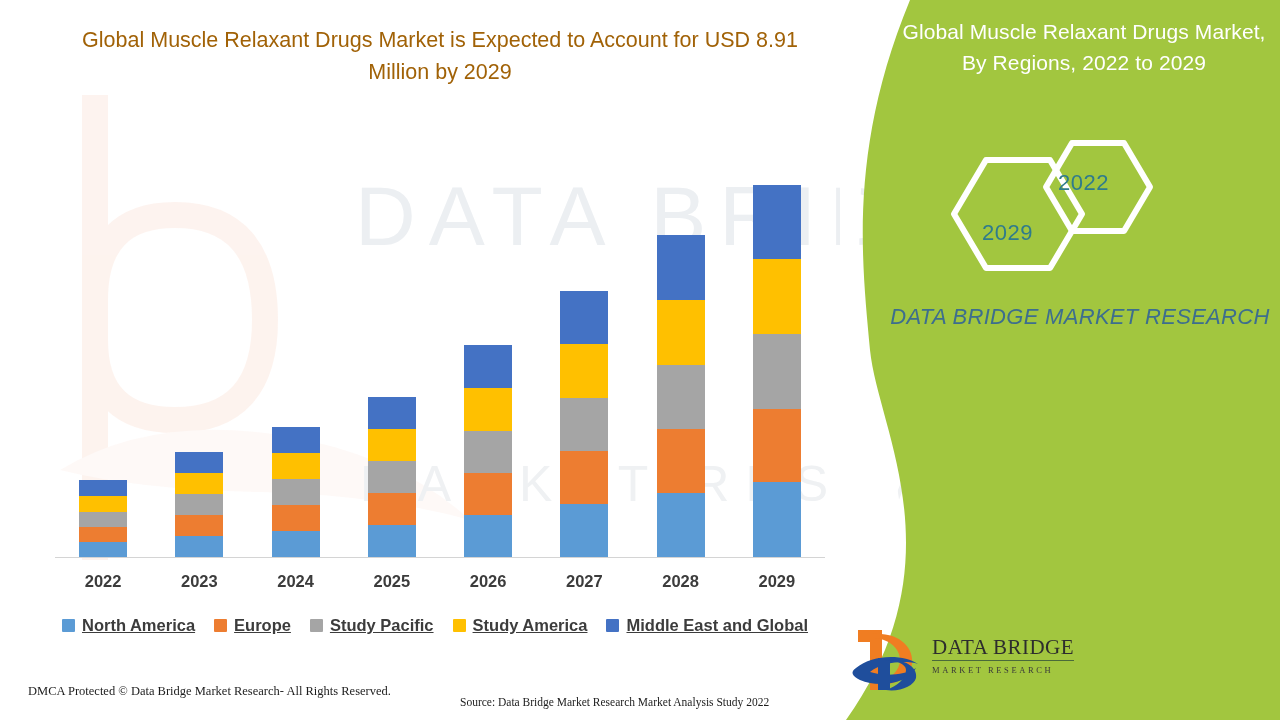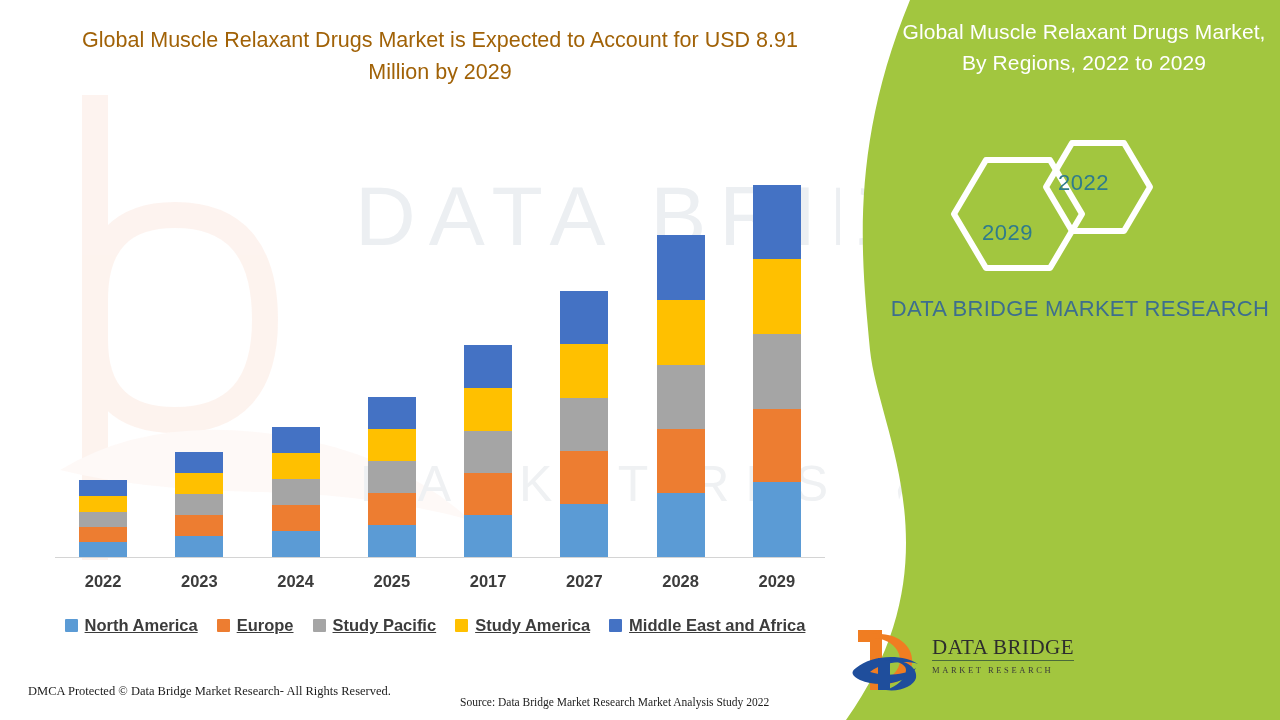--- a/index.html
+++ b/index.html
@@ -62,29 +62,30 @@
     color: #2f7b8c;
     font-size: 22px;
     letter-spacing: 0.5px;
     font-weight: 400;
   }
   .hex-label.y2022 { left: 118px; top: 32px; }
   .hex-label.y2029 { left: 42px; top: 82px; }
 
   .brand-text {
     position: absolute;
-    top: 292px;
+    top: 300px;
     left: 40px;
     width: 400px;
     text-align: center;
     color: #3d6e8e;
     font-size: 22px;
     line-height: 33px;
     letter-spacing: 0.3px;
     z-index: 7;
+    font-style: italic;
   }
 
   
   .logo-wrap {
     position: absolute;
     left: 8px;
     top: 624px;
     width: 230px;
     height: 80px;
     z-index: 7;
@@ -366,21 +367,21 @@
           </div>
         </div>
       </div>
   </div>
 
   <div class="xlabels" id="xlabels">
       <div class="xlabel">2022</div>
       <div class="xlabel">2023</div>
       <div class="xlabel">2024</div>
       <div class="xlabel">2025</div>
-      <div class="xlabel">2017</div>
+      <div class="xlabel">2026</div>
       <div class="xlabel">2027</div>
       <div class="xlabel">2028</div>
       <div class="xlabel">2029</div>
     </div>
 
   <div class="legend" id="legend">
       <div class="legend-item">
         <span class="legend-swatch" style="background: rgb(91, 155, 213);"></span>
         <span class="legend-label">North America</span>
       </div>
@@ -391,21 +392,21 @@
       <div class="legend-item">
         <span class="legend-swatch" style="background: rgb(165, 165, 165);"></span>
         <span class="legend-label">Study Pacific</span>
       </div>
       <div class="legend-item">
         <span class="legend-swatch" style="background: rgb(255, 192, 0);"></span>
         <span class="legend-label">Study America</span>
       </div>
       <div class="legend-item">
         <span class="legend-swatch" style="background: rgb(68, 114, 196);"></span>
-        <span class="legend-label">Middle East and Africa</span>
+        <span class="legend-label">Middle East and Global</span>
       </div>
     </div>
 
   <div class="footer">
     <div class="footer-dmca">DMCA Protected © Data Bridge Market Research- All Rights Reserved.</div>
     <div class="footer-source">Source: Data Bridge Market Research Market Analysis Study 2022</div>
   </div>
 
   <div class="green-panel">
     <svg width="440" height="720" viewBox="0 0 440 720">

